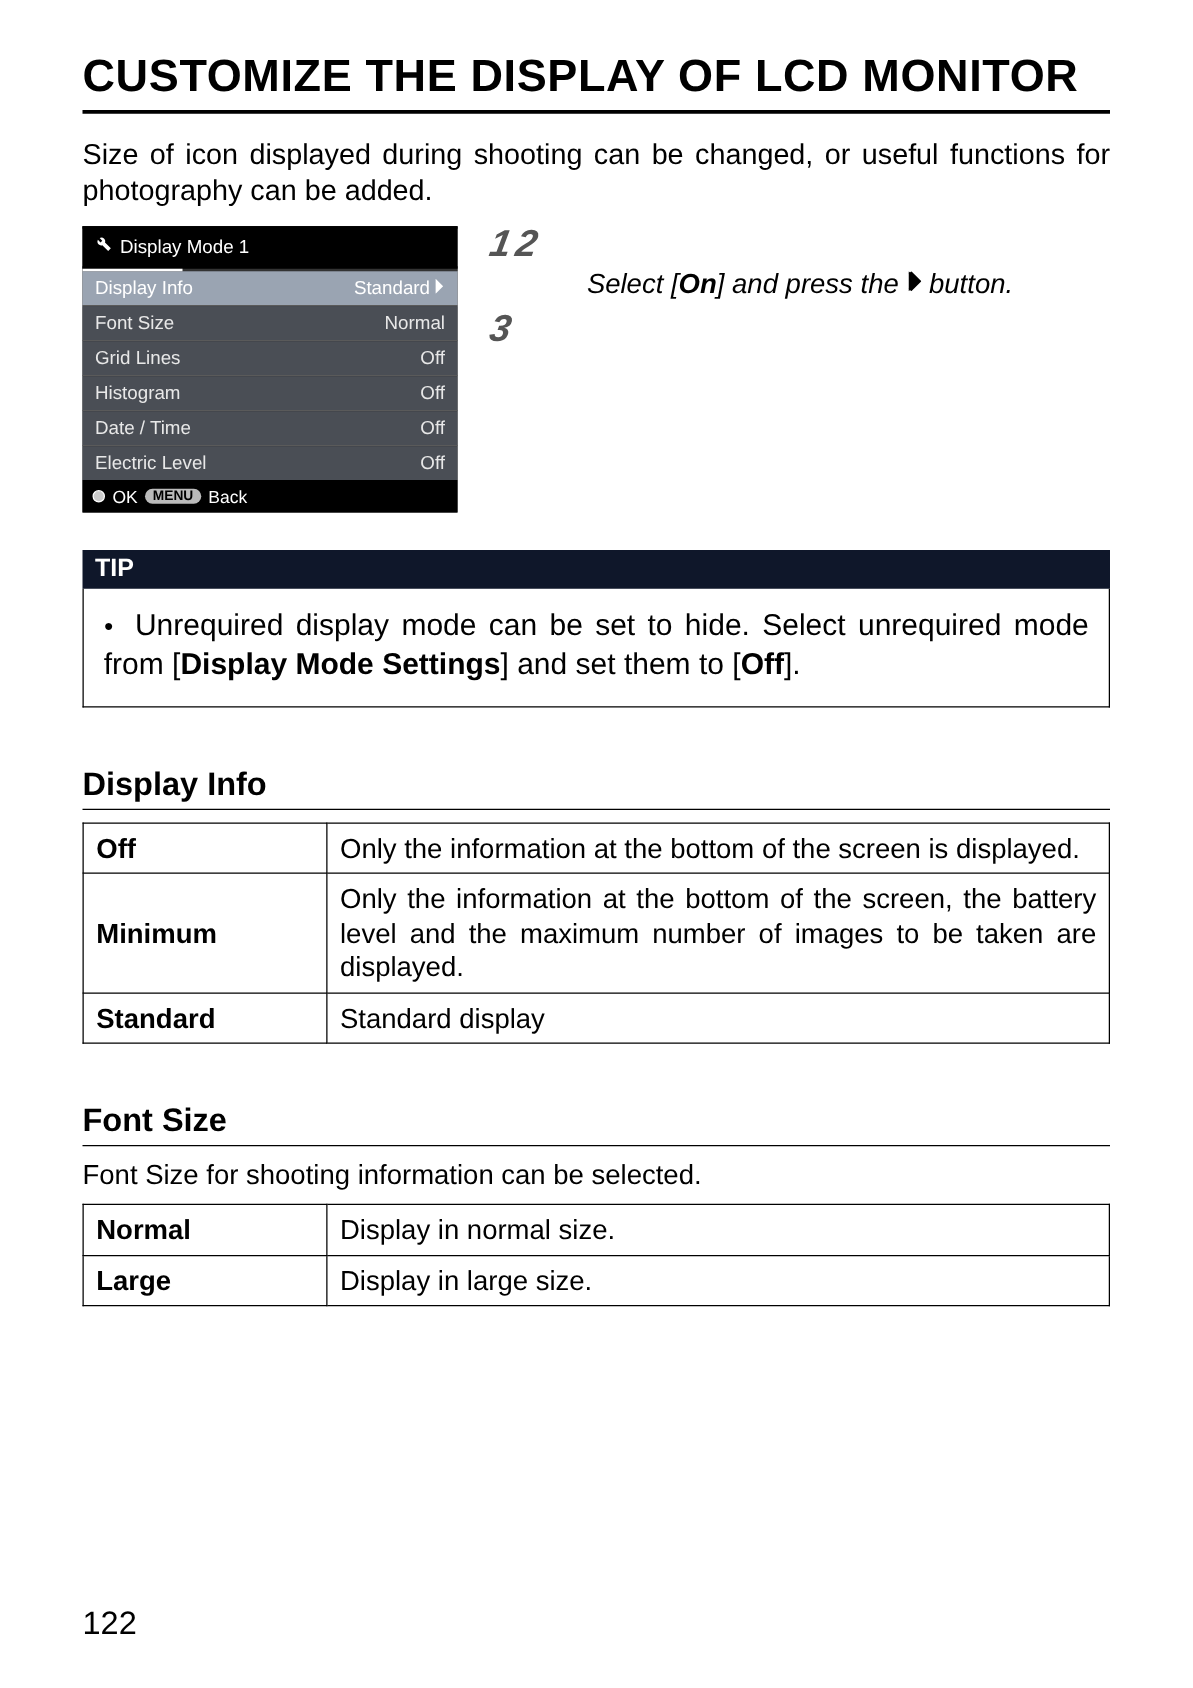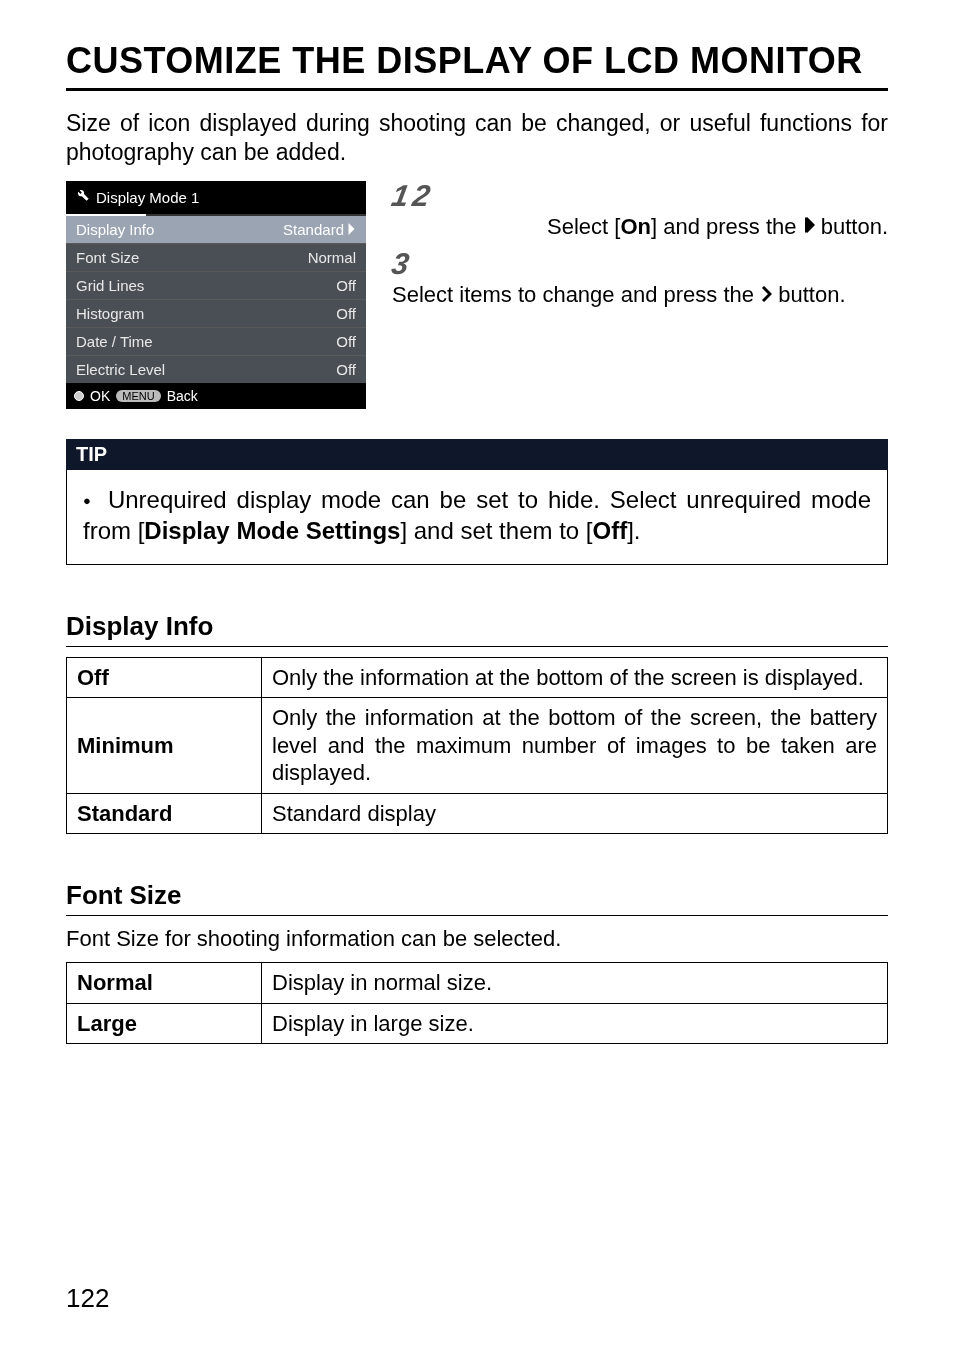--- a/index.html
+++ b/index.html
@@ -24,21 +24,21 @@
   .lcd-tab-underline .seg.active { background:#fff; width:80px; }
   .lcd-tab-underline .seg.inactive { flex:1; }
   .lcd-row { display: flex; justify-content: space-between; align-items: center; padding: 5px 10px 5px 10px; border-bottom: 1px solid #5a5a5a; background:#4a4e55; }
   .lcd-row.selected { background: #9aa4b2; }
   .lcd-row .label { color: #e8e8e8; }
   .lcd-row.selected .label { color:#fff; }
   .lcd-row .val { color: #e8e8e8; display:flex; align-items:center; gap:3px; }
   .lcd-row.selected .val { color:#fff; }
   .lcd-footer { background: #000; padding: 5px 8px; display: flex; align-items: center; gap: 6px; font-size: 14px; }
   .dot { width: 10px; height: 10px; border-radius: 50%; background: #ccc; display:inline-block; border:1px solid #fff; }
-  .menu-pill { display:inline-block; background:#bbb; color:#000; border-radius:8px; padding:0 6px; font-size:11px; font-weight:normal; }
+  .menu-pill { display:inline-block; background:#bbb; color:#000; border-radius:8px; padding:0 6px; font-size:11px; font-weight:bold; }
 
   .step-num { font-family: Arial, Helvetica, sans-serif; font-size: 30px; font-weight: 900; font-style: italic; color: #555; line-height: 1; transform: skewX(-10deg); display:inline-block; margin-bottom:2px; }
   .step-text { font-size: 22px; line-height: 1.25; margin-bottom: 8px; text-align: justify; }
   .step-text .bold { font-weight: bold; }
 
   .tip-bar { background: #0f172a; color: #fff; font-weight: bold; font-size: 20px; padding: 4px 10px; margin-top: 30px; }
   .tip-box { border: 1px solid #000; border-top: none; padding: 14px 16px 18px 16px; font-size: 24px; line-height: 1.3; text-align: justify; }
   .tip-box ul { list-style: none; }
   .tip-box li::before { content: "●"; font-size: 13px; position: relative; top:-3px; margin-right:4px; }
 
@@ -119,41 +119,32 @@
           <span class="menu-pill">MENU</span>
           <span>Back</span>
         </div>
       </div>
     </div>
 
     <div class="right-col">
       <div class="step-num">1</div>
 
       <div class="step-num">2</div>
-      <div class="step-text" style="text-align:right;">
+      <div class="step-text" style="text-align:center;font-style:italic;">
         <span>Select [</span><span class="bold">On</span><span>] and press the </span>
         <span class="inline-icon">
           <svg width="12" height="16" viewBox="0 0 10 16">
               <path fill="#000" d="M1 0l8 8-8 8z" stroke="#000" stroke-width="0"></path>
               <path fill="none" stroke="#000" stroke-width="3" d="M2 1l7 7-7 7"></path>
             </svg>
         </span>
         <span>button.</span>
       </div>
 
       <div class="step-num">3</div>
-      <div class="step-text">
-        <span>Select items to change and press the </span>
-        <span class="inline-icon">
-          <svg width="12" height="16" viewBox="0 0 10 16">
-              <path fill="none" stroke="#000" stroke-width="3" d="M2 1l7 7-7 7"></path>
-            </svg>
-        </span>
-        <span> button.</span>
-      </div>
     </div>
   </div>
 
   <div class="tip-bar">TIP</div>
   <div class="tip-box">
     <ul>
         <li>
       <span>Unrequired display mode can be set to hide. Select unrequired mode from [</span><span class="bold" style="font-weight:bold">Display Mode Settings</span><span>] and set them to [</span><span style="font-weight:bold">Off</span><span>].</span>
     </li>
       </ul>

